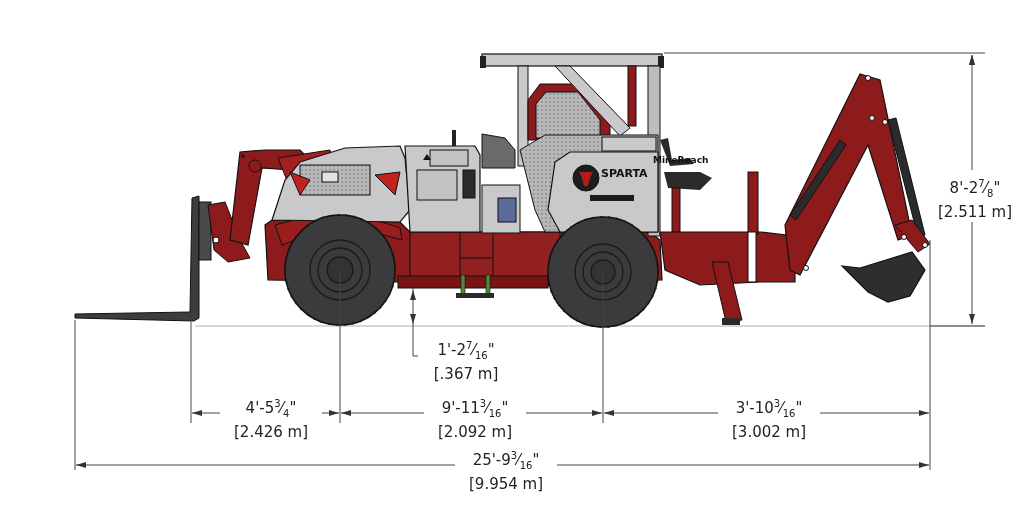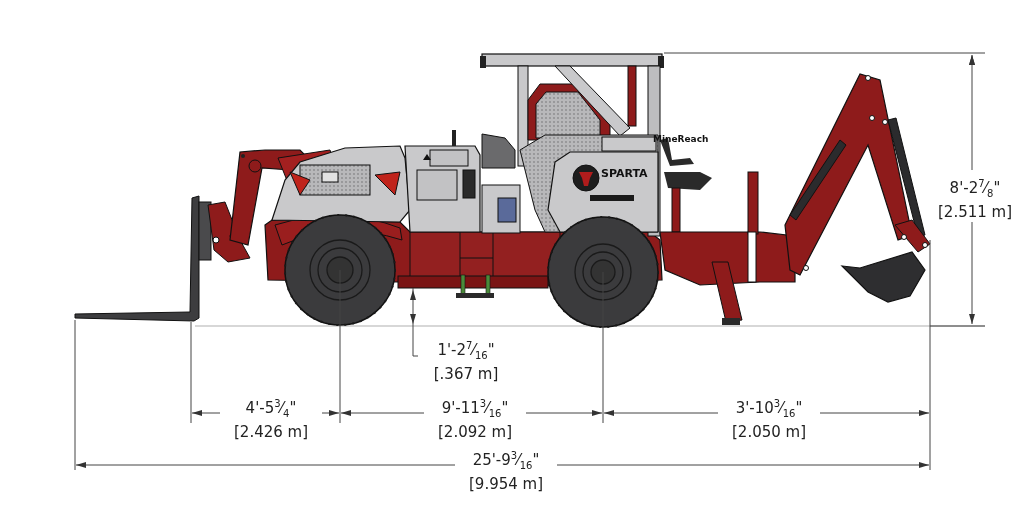--- a/index.html
+++ b/index.html
@@ -183,21 +183,21 @@
     <path d="M929,413 l-10,-3 l0,6 z"></path>
     <path d="M76,465 l10,-3 l0,6 z"></path>
     <path d="M929,465 l-10,-3 l0,6 z"></path>
     <path d="M972,55 l-3,10 l6,0 z"></path>
     <path d="M972,324 l-3,-10 l6,0 z"></path>
     <path d="M413,290 l-3,10 l6,0 z"></path>
     <path d="M413,324 l-3,-10 l6,0 z"></path>
   </g>
 </svg>
 
-<div class="brand-text" style="left:605px;top:134px;font-size:9px;padding-left:48px;">MineReach</div>
+<div class="brand-text" style="left:605px;top:155px;font-size:9px;padding-left:48px;">MineReach</div>
 <div class="brand-text" style="left:601px;top:167px;font-size:11px;">SPARTA</div>
 
 <div class="dim-label" style="left:928px;top:174px;width:88px;">
   <div><span>8'-2</span><sup>7</sup>⁄<sub>8</sub>"</div>
   <div>[2.511 m]</div>
 </div>
 
 <div class="dim-label" style="left:418px;top:336px;width:90px;">
   <div><span>1'-2</span><sup>7</sup>⁄<sub>16</sub>"</div>
   <div>[.367 m]</div>
@@ -208,19 +208,19 @@
   <div>[2.426 m]</div>
 </div>
 
 <div class="dim-label" style="left:424px;top:394px;width:96px;">
   <div><span>9'-11</span><sup>3</sup>⁄<sub>16</sub>"</div>
   <div>[2.092 m]</div>
 </div>
 
 <div class="dim-label" style="left:718px;top:394px;width:96px;">
   <div><span>3'-10</span><sup>3</sup>⁄<sub>16</sub>"</div>
-  <div>[2.050 m]</div>
+  <div>[3.002 m]</div>
 </div>
 
 <div class="dim-label" style="left:455px;top:446px;width:96px;">
   <div><span>25'-9</span><sup>3</sup>⁄<sub>16</sub>"</div>
   <div>[9.954 m]</div>
 </div>
 
 </body></html>

